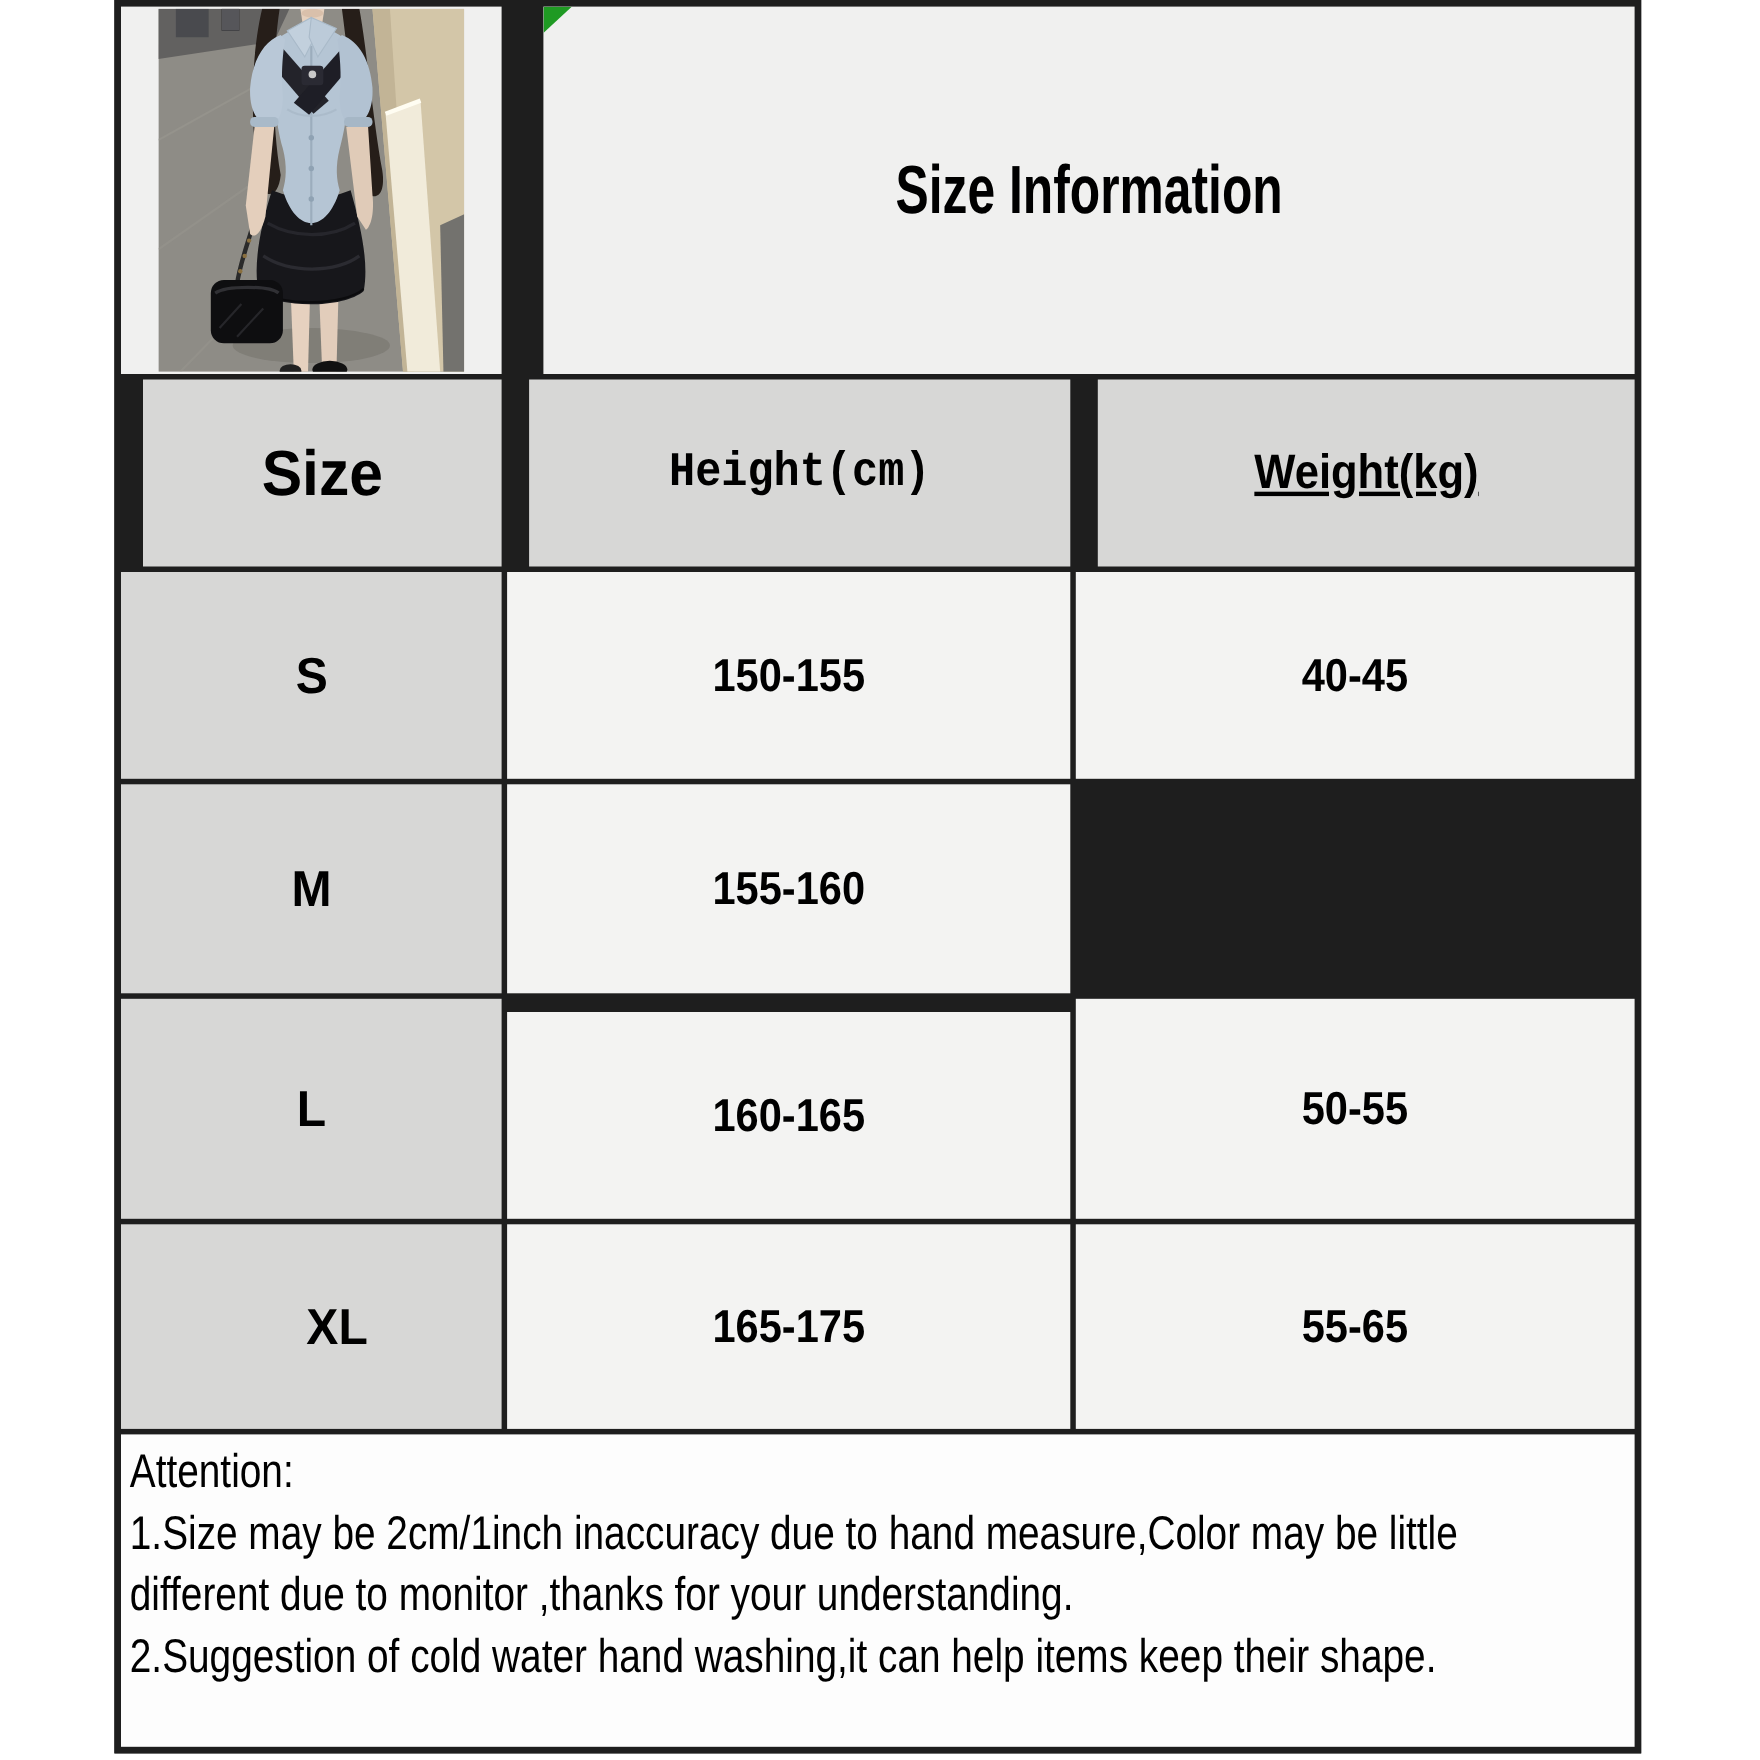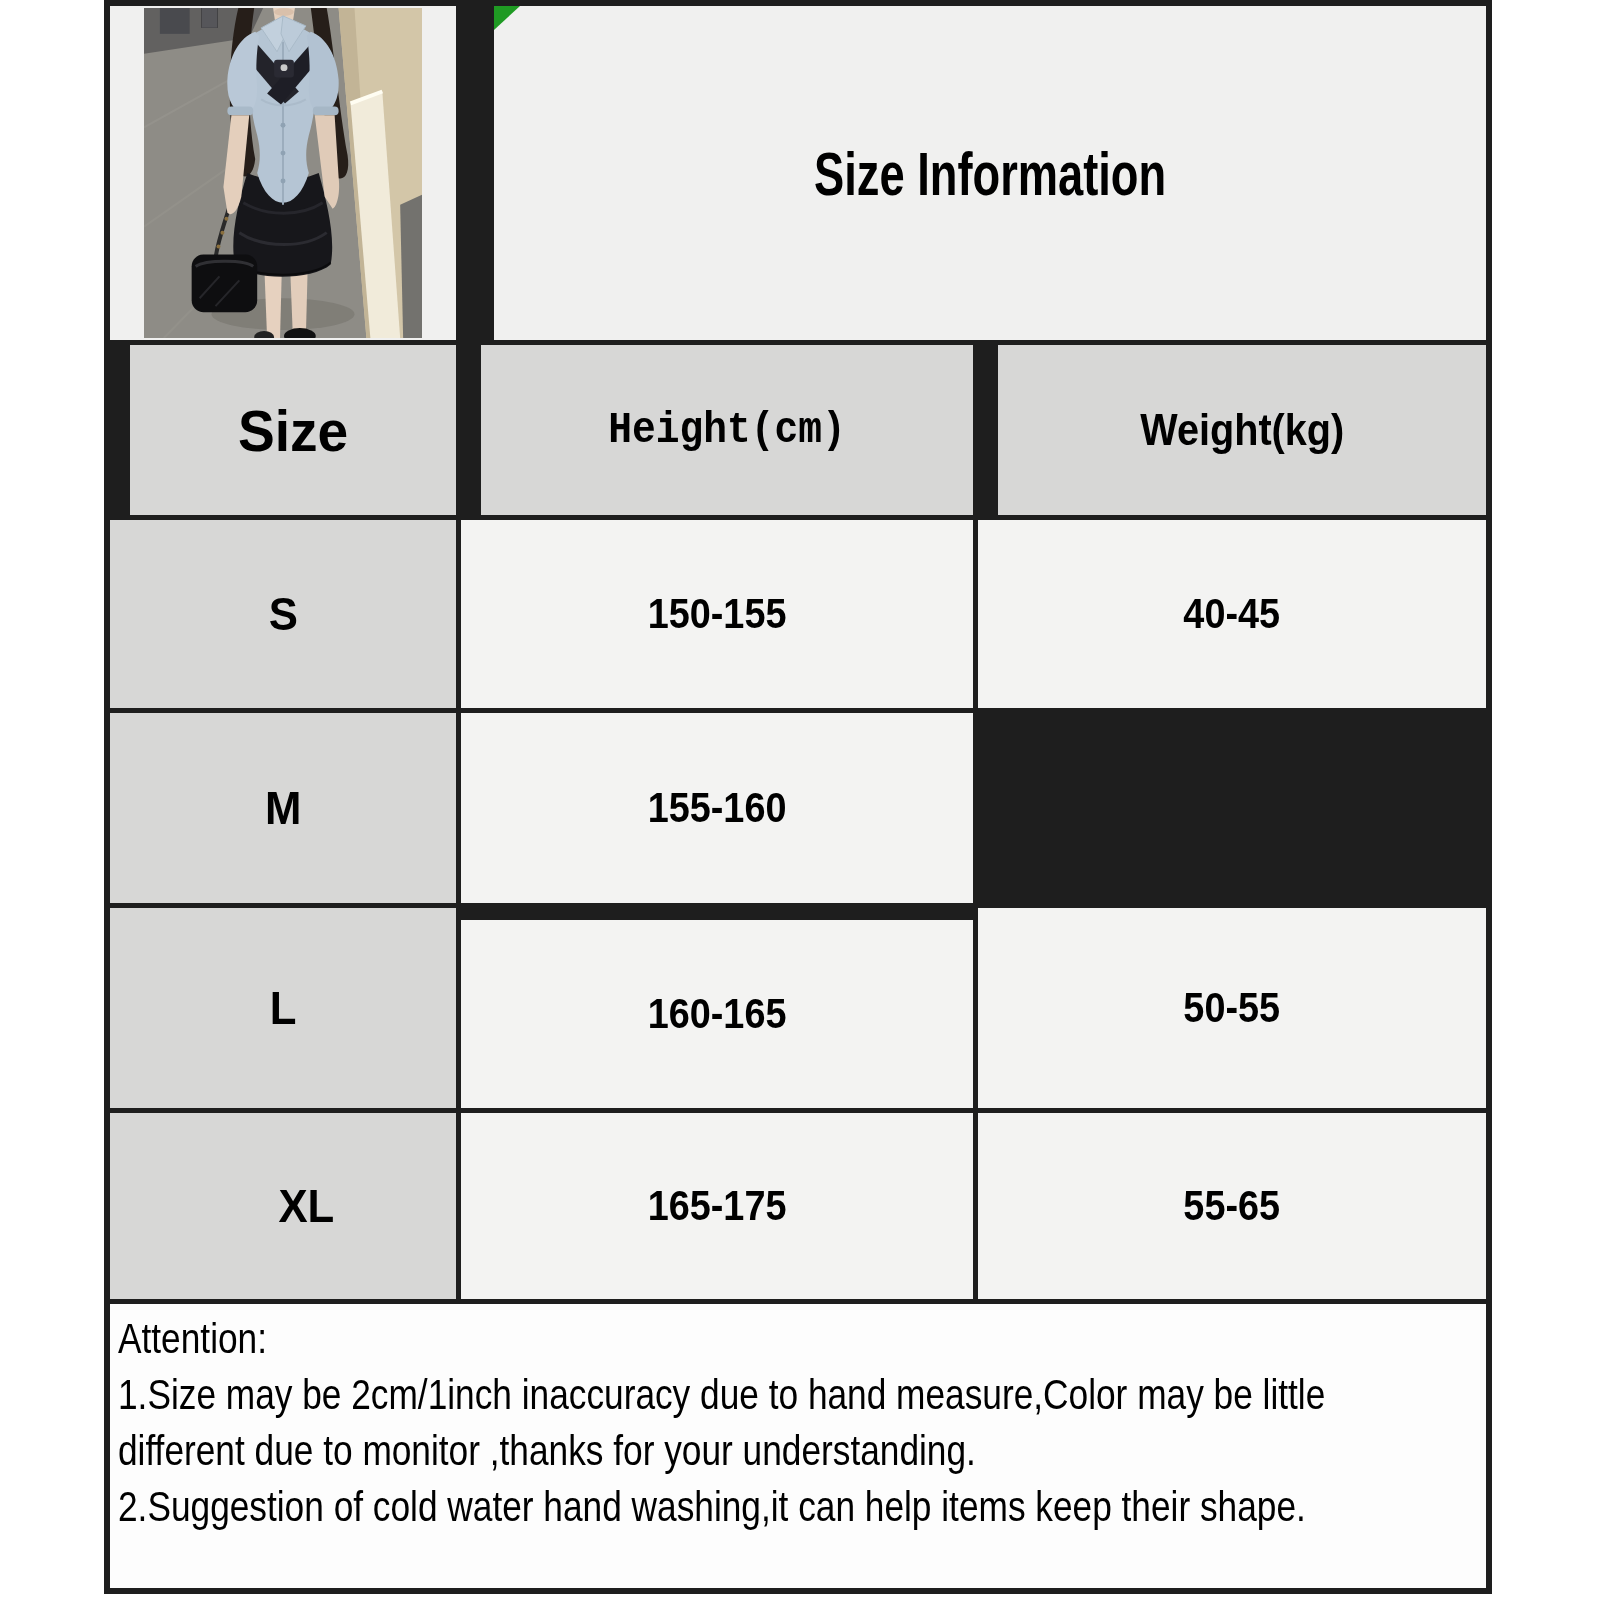--- a/index.html
+++ b/index.html
@@ -132,21 +132,21 @@
     <span class="corner-marker"></span>
     <span class="cx title-text">Size Information</span>
   </div>
 
   <div class="cell head" style="grid-row:2;grid-column:1;">
     <span class="cx size-head-text">Size</span>
   </div>
   <div class="cell head" style="grid-row:2;grid-column:2;font-family:Liberation Mono, monospace;">
     <span class="cx col-head-text">Height(cm)</span>
   </div>
-  <div class="cell head" style="grid-row:2;grid-column:3;">
+  <div class="cell head" style="grid-row:2;grid-column:3;text-decoration:underline;">
     <span class="cx col-head-text">Weight(kg)</span>
   </div>
 
   <div class="cell size-col" style="grid-area: 3 / 1;">
     <span class="cx size-letter">S</span>
   </div>
   <div class="cell data-cell" style="grid-area: 3 / 2;">
     <span class="cx val-text">150-155</span>
   </div>
   <div class="cell data-cell" style="grid-area: 3 / 3;">

